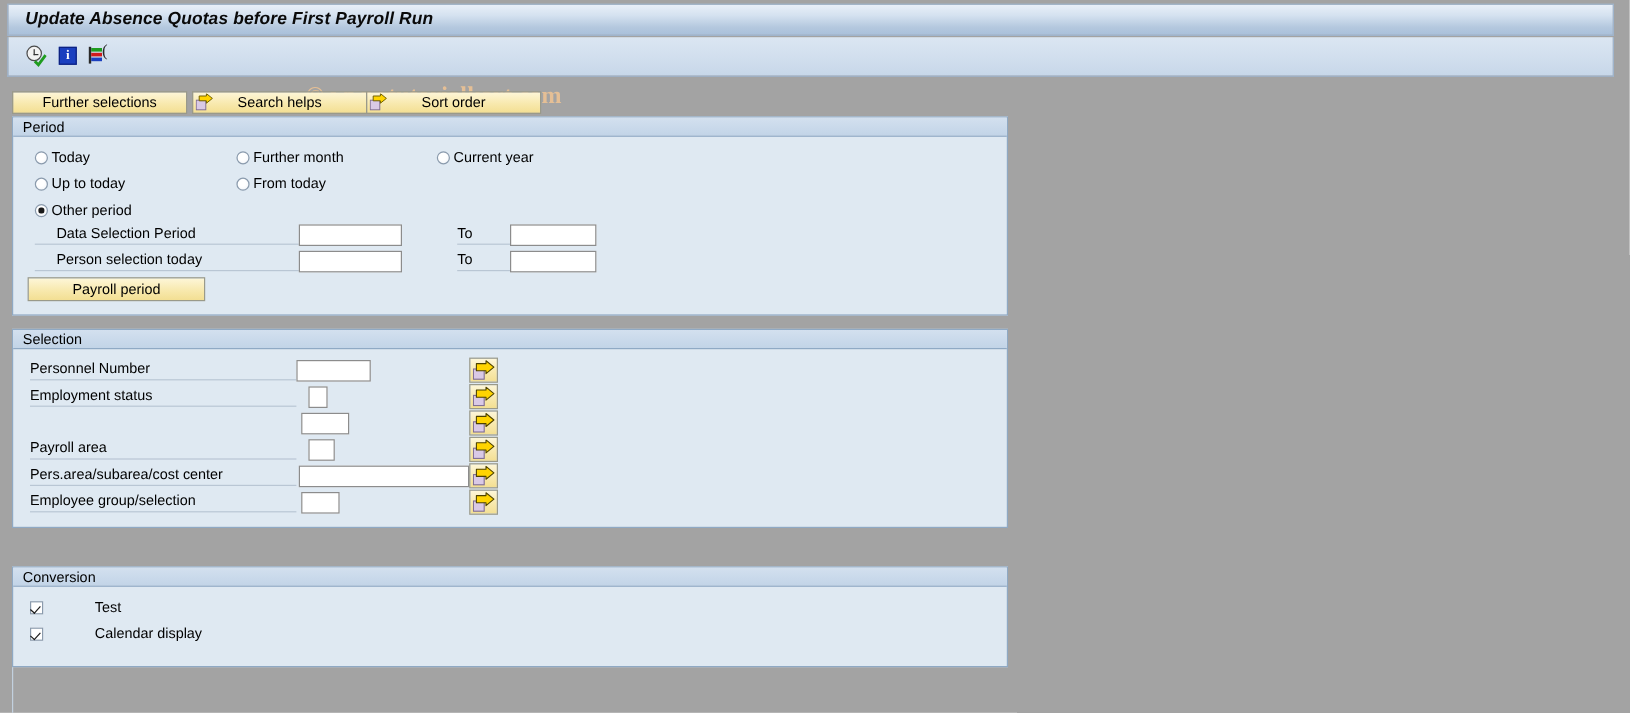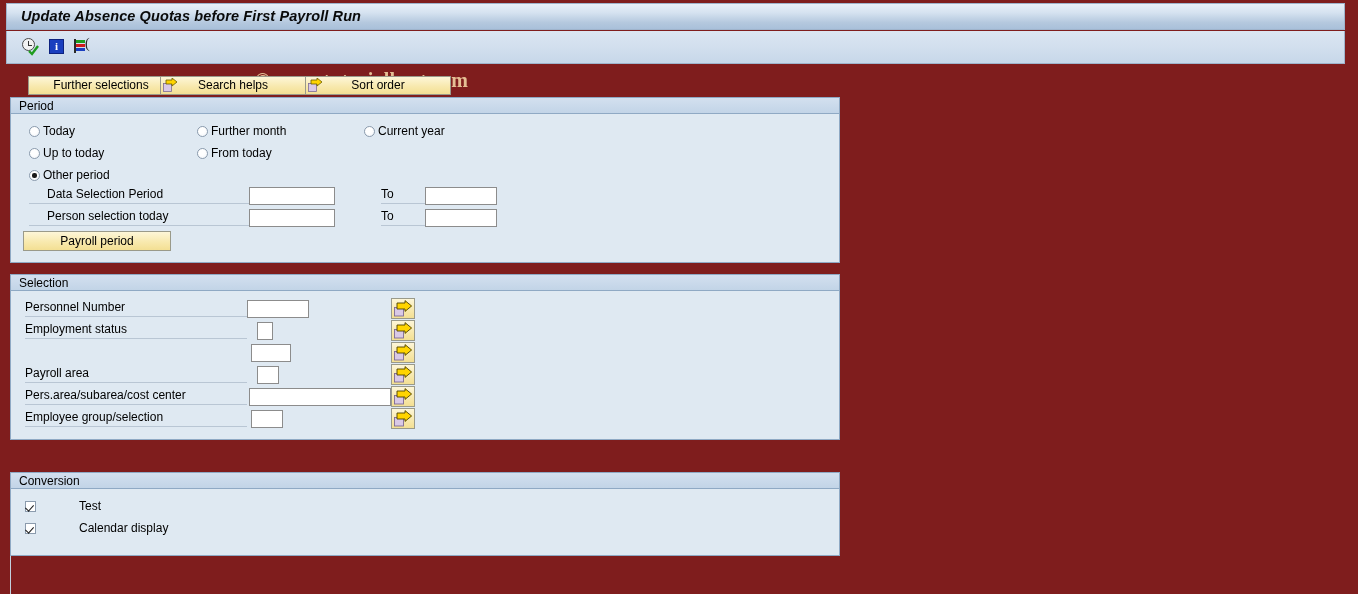--- a/index.html
+++ b/index.html
@@ -17,21 +17,21 @@
     overflow: hidden;
     position: relative;
   }
 
   
   #screen {
     position: absolute;
     left: 0; top: 0;
     width: 1358px;
     height: 594px;
-    background: #7f1d1d;
+    background: #a3a3a3;
   }
 
   
   #titlebar {
     position: absolute;
     left: 6px; top: 3px;
     width: 1339px; height: 27px;
     background: linear-gradient(to bottom, #e8eff8 0%, #d5e2f0 35%, #b4c8de 75%, #a9c0da 100%);
     border: 1px solid #9fb4cc;
     box-sizing: border-box;
@@ -133,21 +133,21 @@
     border: 1px solid #9a9a8a;
     box-sizing: border-box;
     font-size: 12px;
     color: #000;
     text-align: center;
     line-height: 17px;
     cursor: pointer;
     white-space: nowrap;
     overflow: hidden;
   }
-  #btn-further { left: 10px;  top: 76px; width: 146px; margin-left: 18px; }
+  #btn-further { left: 10px;  top: 76px; width: 146px; }
   #btn-search  { left: 160px; top: 76px; width: 146px; }
   #btn-sort    { left: 305px; top: 76px; width: 146px; }
 
   .arrow-pfx {
     position: absolute;
     left: 2px; top: 1px;
     width: 15px; height: 15px;
   }
 
   

